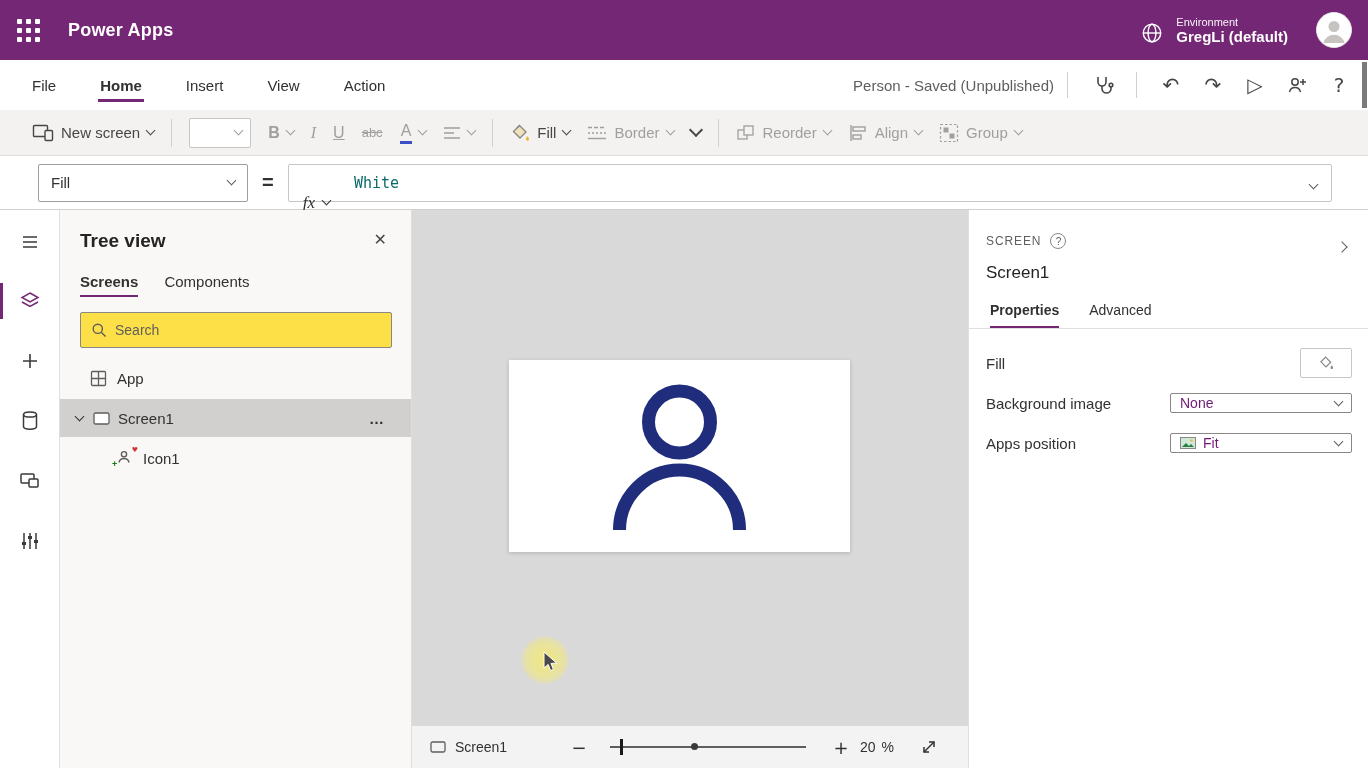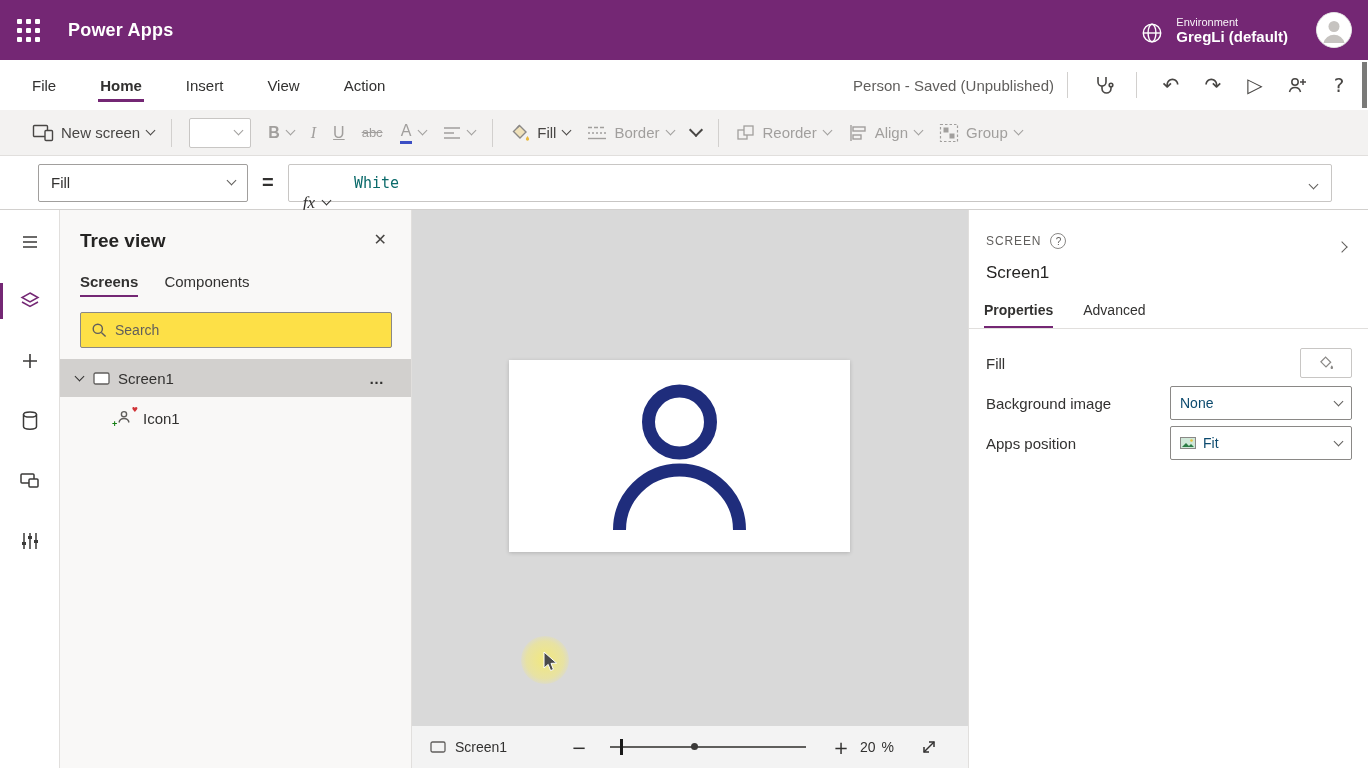--- a/index.html
+++ b/index.html
@@ -100,31 +100,31 @@
   .cb-zoom { position:absolute; left:448px; top:0; height:42px; display:flex; align-items:center; gap:6px; font-size:14px; color:#323130; }
   .cb-expand { position:absolute; left:508px; top:12px; cursor:pointer; }
 
   
   .props { position:absolute; top:210px; right:0; width:400px; bottom:0; background:#fff; border-left:1px solid #e1dfdd; }
   .props-header { position:absolute; top:23px; left:17px; display:flex; align-items:center; gap:9px; }
   .props-kicker { font-size:12px; letter-spacing:.9px; color:#605e5c; }
   .help-circle { width:16px; height:16px; border:1px solid #8a8886; border-radius:50%; font-size:10px; color:#605e5c; display:flex; align-items:center; justify-content:center; cursor:pointer; }
   .props-collapse { position:absolute; top:27px; right:22px; color:#605e5c; cursor:pointer; }
   .props-title { position:absolute; top:53px; left:17px; font-size:17px; color:#252423; }
-  .props-tabs { position:absolute; top:92px; left:0; right:0; border-bottom:1px solid #e1dfdd; display:flex; padding-left:15px; gap:30px; }
+  .props-tabs { position:absolute; top:92px; left:0; right:0; border-bottom:1px solid #e1dfdd; display:flex; padding-left:21px; gap:30px; }
   .props-tab { font-size:14px; color:#323130; position:relative; padding-bottom:10px; cursor:pointer; }
   .props-tab.active { font-weight:600; }
   .props-tab.active::after { content:""; position:absolute; left:0; right:0; bottom:0; height:2px; background:#742774; }
   .prop-row { position:absolute; left:17px; right:16px; height:30px; display:flex; align-items:center; }
   .prop-row.r1 { top:138px; }
   .prop-row.r2 { top:178px; }
   .prop-row.r3 { top:218px; }
   .prop-label { font-size:15px; color:#323130; }
   .fill-swatch { margin-left:auto; width:52px; height:30px; background:#fff; border:1px solid #c8c6c4; border-radius:2px; display:flex; align-items:center; justify-content:center; cursor:pointer; }
-  .prop-select2 { margin-left:auto; width:182px; height:34px; border:1px solid #8a8886; border-radius:2px; background:#fff; display:flex; align-items:center; padding:0 9px; font-size:14px; color:#0c4a6e; gap:7px; cursor:pointer; }
+  .prop-select2 { margin-left:auto; width:182px; height:20px; border:1px solid #8a8886; border-radius:2px; background:#fff; display:flex; align-items:center; padding:0 9px; font-size:14px; color:#701a75; gap:7px; cursor:pointer; }
   .prop-select2 .chev { margin-left:auto; color:#605e5c; }
 
   .scroll-thumb { position:absolute; right:1px; top:62px; width:5px; height:46px; background:#7a7a78; cursor:pointer; }
 </style>
 </head>
 <body>
 
 <div id="app">
 
   <div class="header">
@@ -349,20 +349,27 @@
       <div class="tree-tab">Components</div>
     </div>
     <div class="search-box">
       <svg width="16" height="16" viewBox="0 0 16 16" fill="none" stroke="#605e5c" stroke-width="1.4">
           <circle cx="6.8" cy="6.8" r="4.6"></circle>
           <path d="M10.4 10.4L14.6 14.6"></path>
         </svg>
       <input class="search-input" placeholder="Search" style="">
     </div>
     <div class="tree-list">
+      <div class="tree-row app">
+        <svg width="17" height="17" viewBox="0 0 17 17" fill="none" stroke="#605e5c" stroke-width="1.3">
+            <rect x="1.5" y="1.5" width="14" height="14" rx="1"></rect>
+            <path d="M8.5 1.5v14M1.5 8.5h14"></path>
+          </svg>
+        <span>App</span>
+      </div>
       <div class="tree-row screen">
         <span class="expander"></span>
         <svg width="17" height="13" viewBox="0 0 17 13">
             <rect x="1" y="1" width="15" height="11" rx="1.5" fill="#fff" stroke="#605e5c" stroke-width="1.3"></rect>
           </svg>
         <span>Screen1</span>
         <span class="row-ellipsis">…</span>
       </div>
       <div class="tree-row icon1">
         <span class="icon1-glyph">

